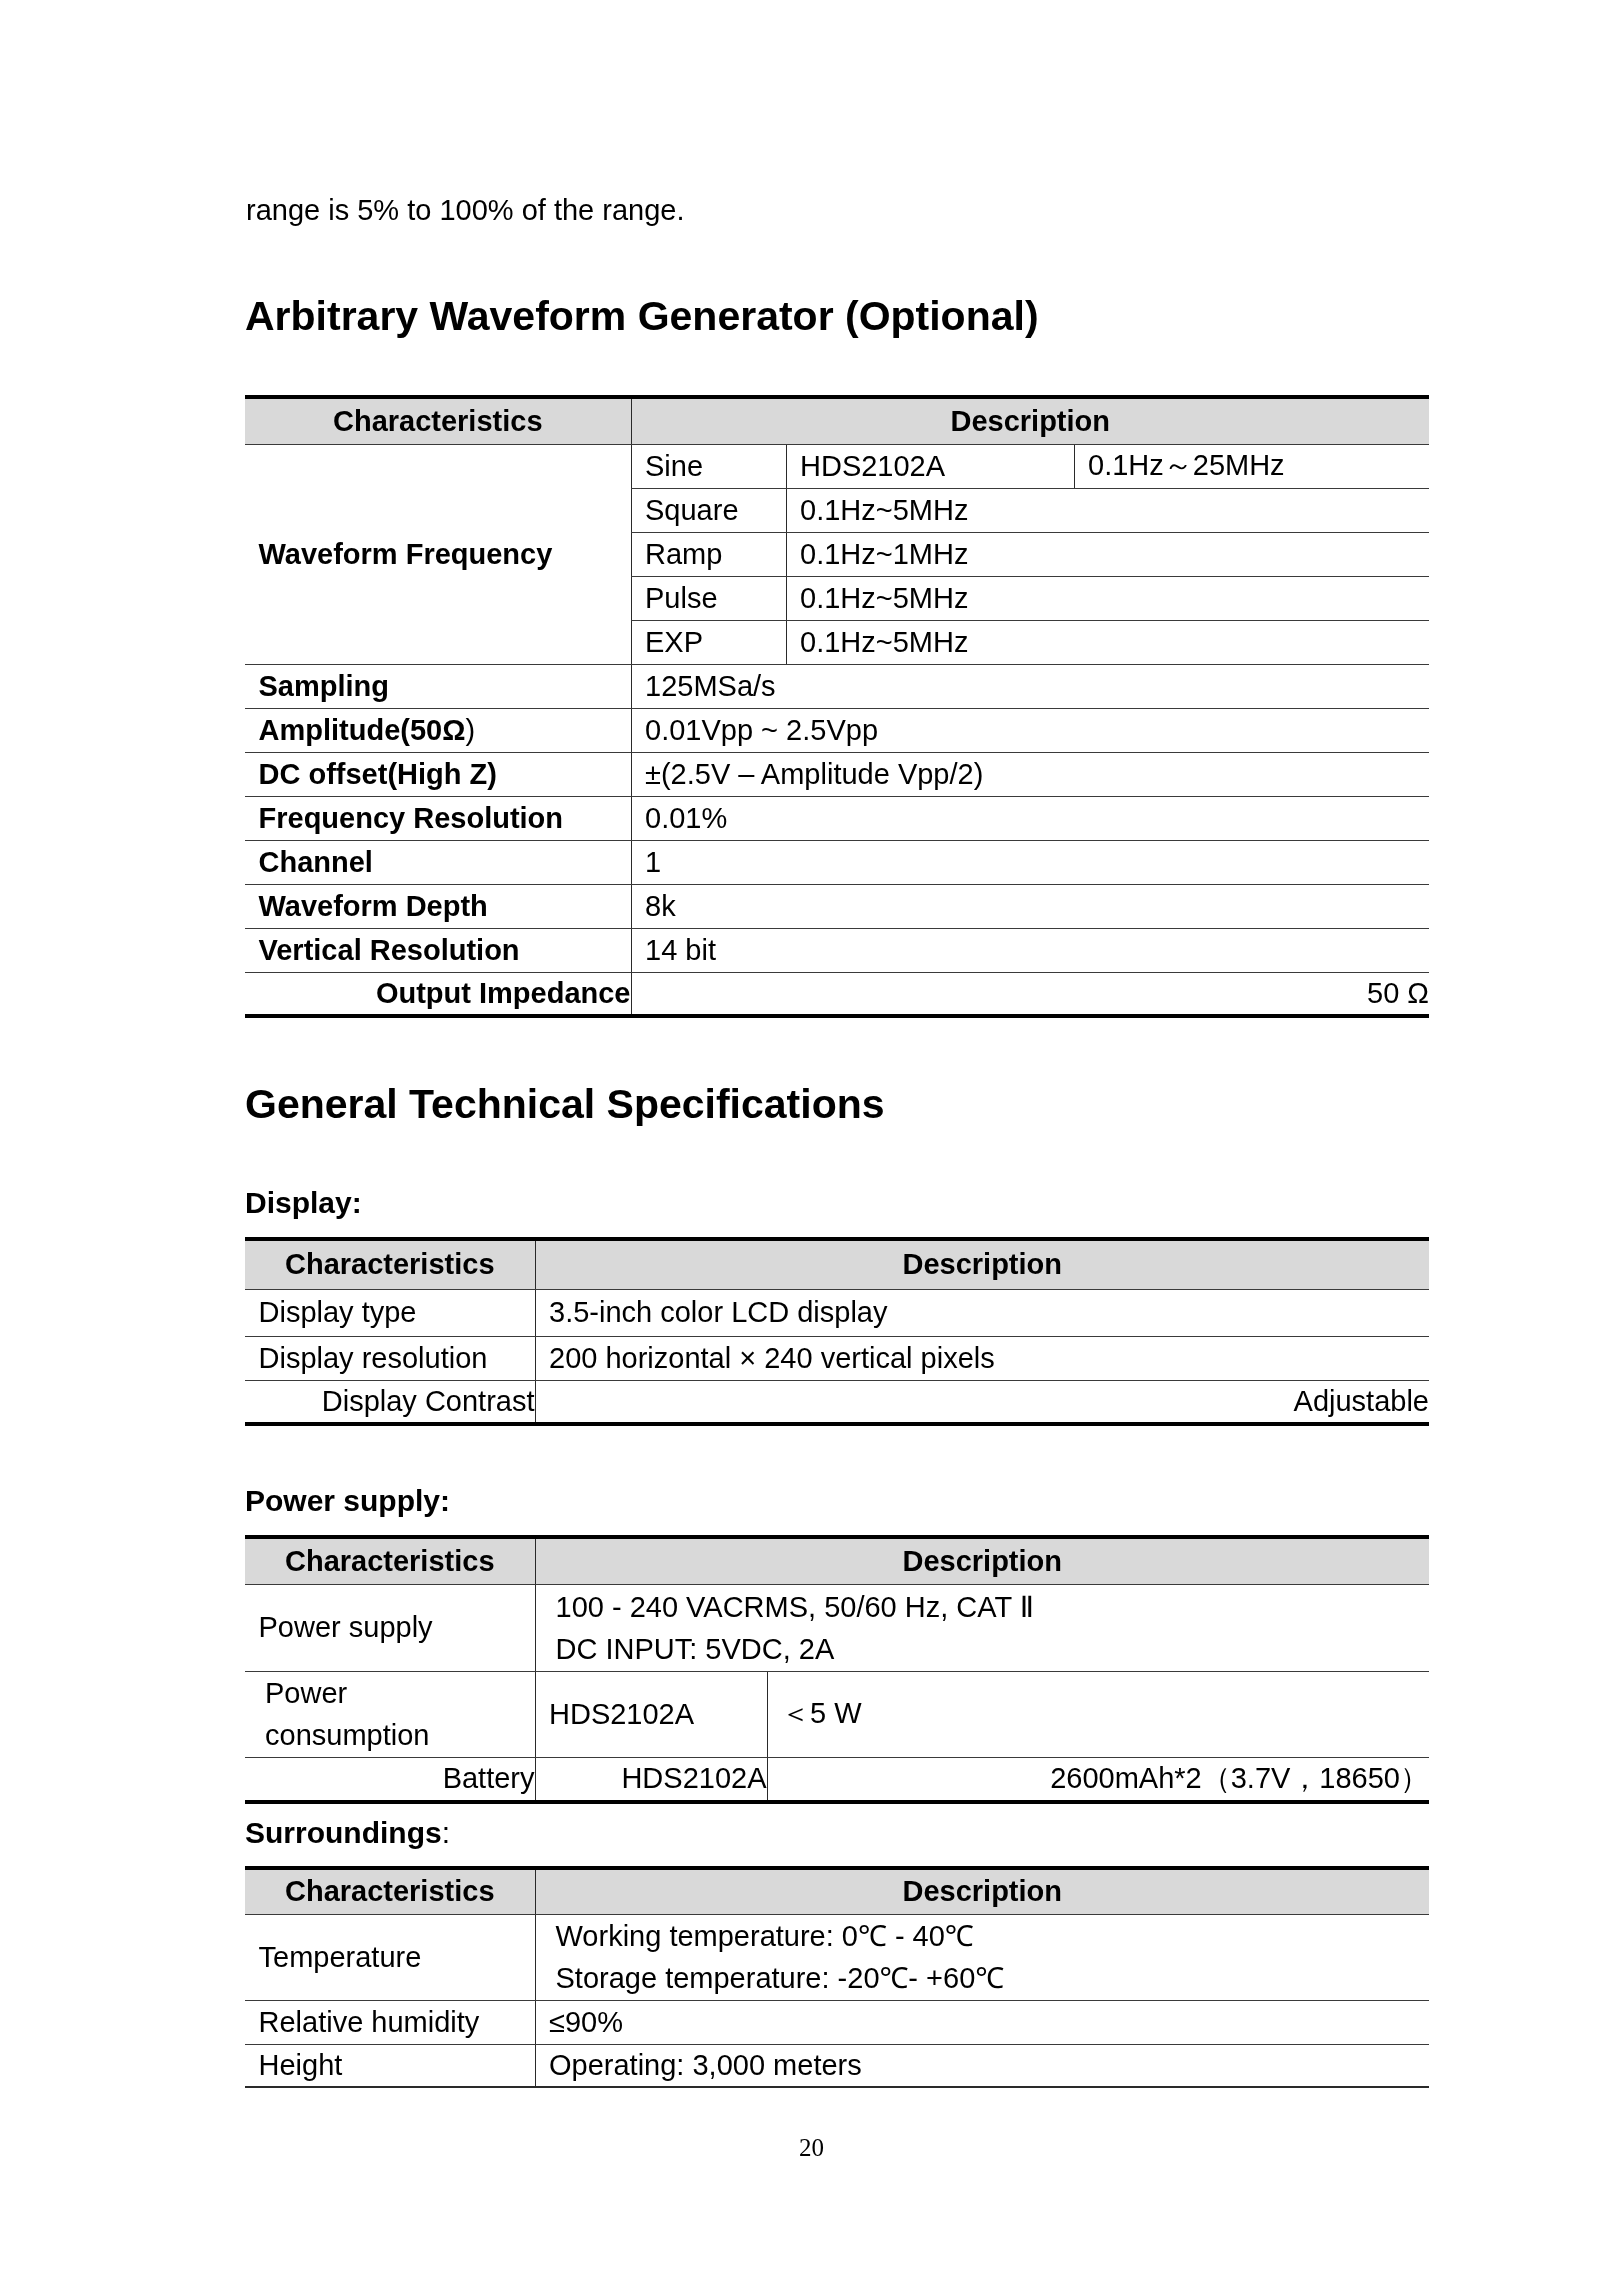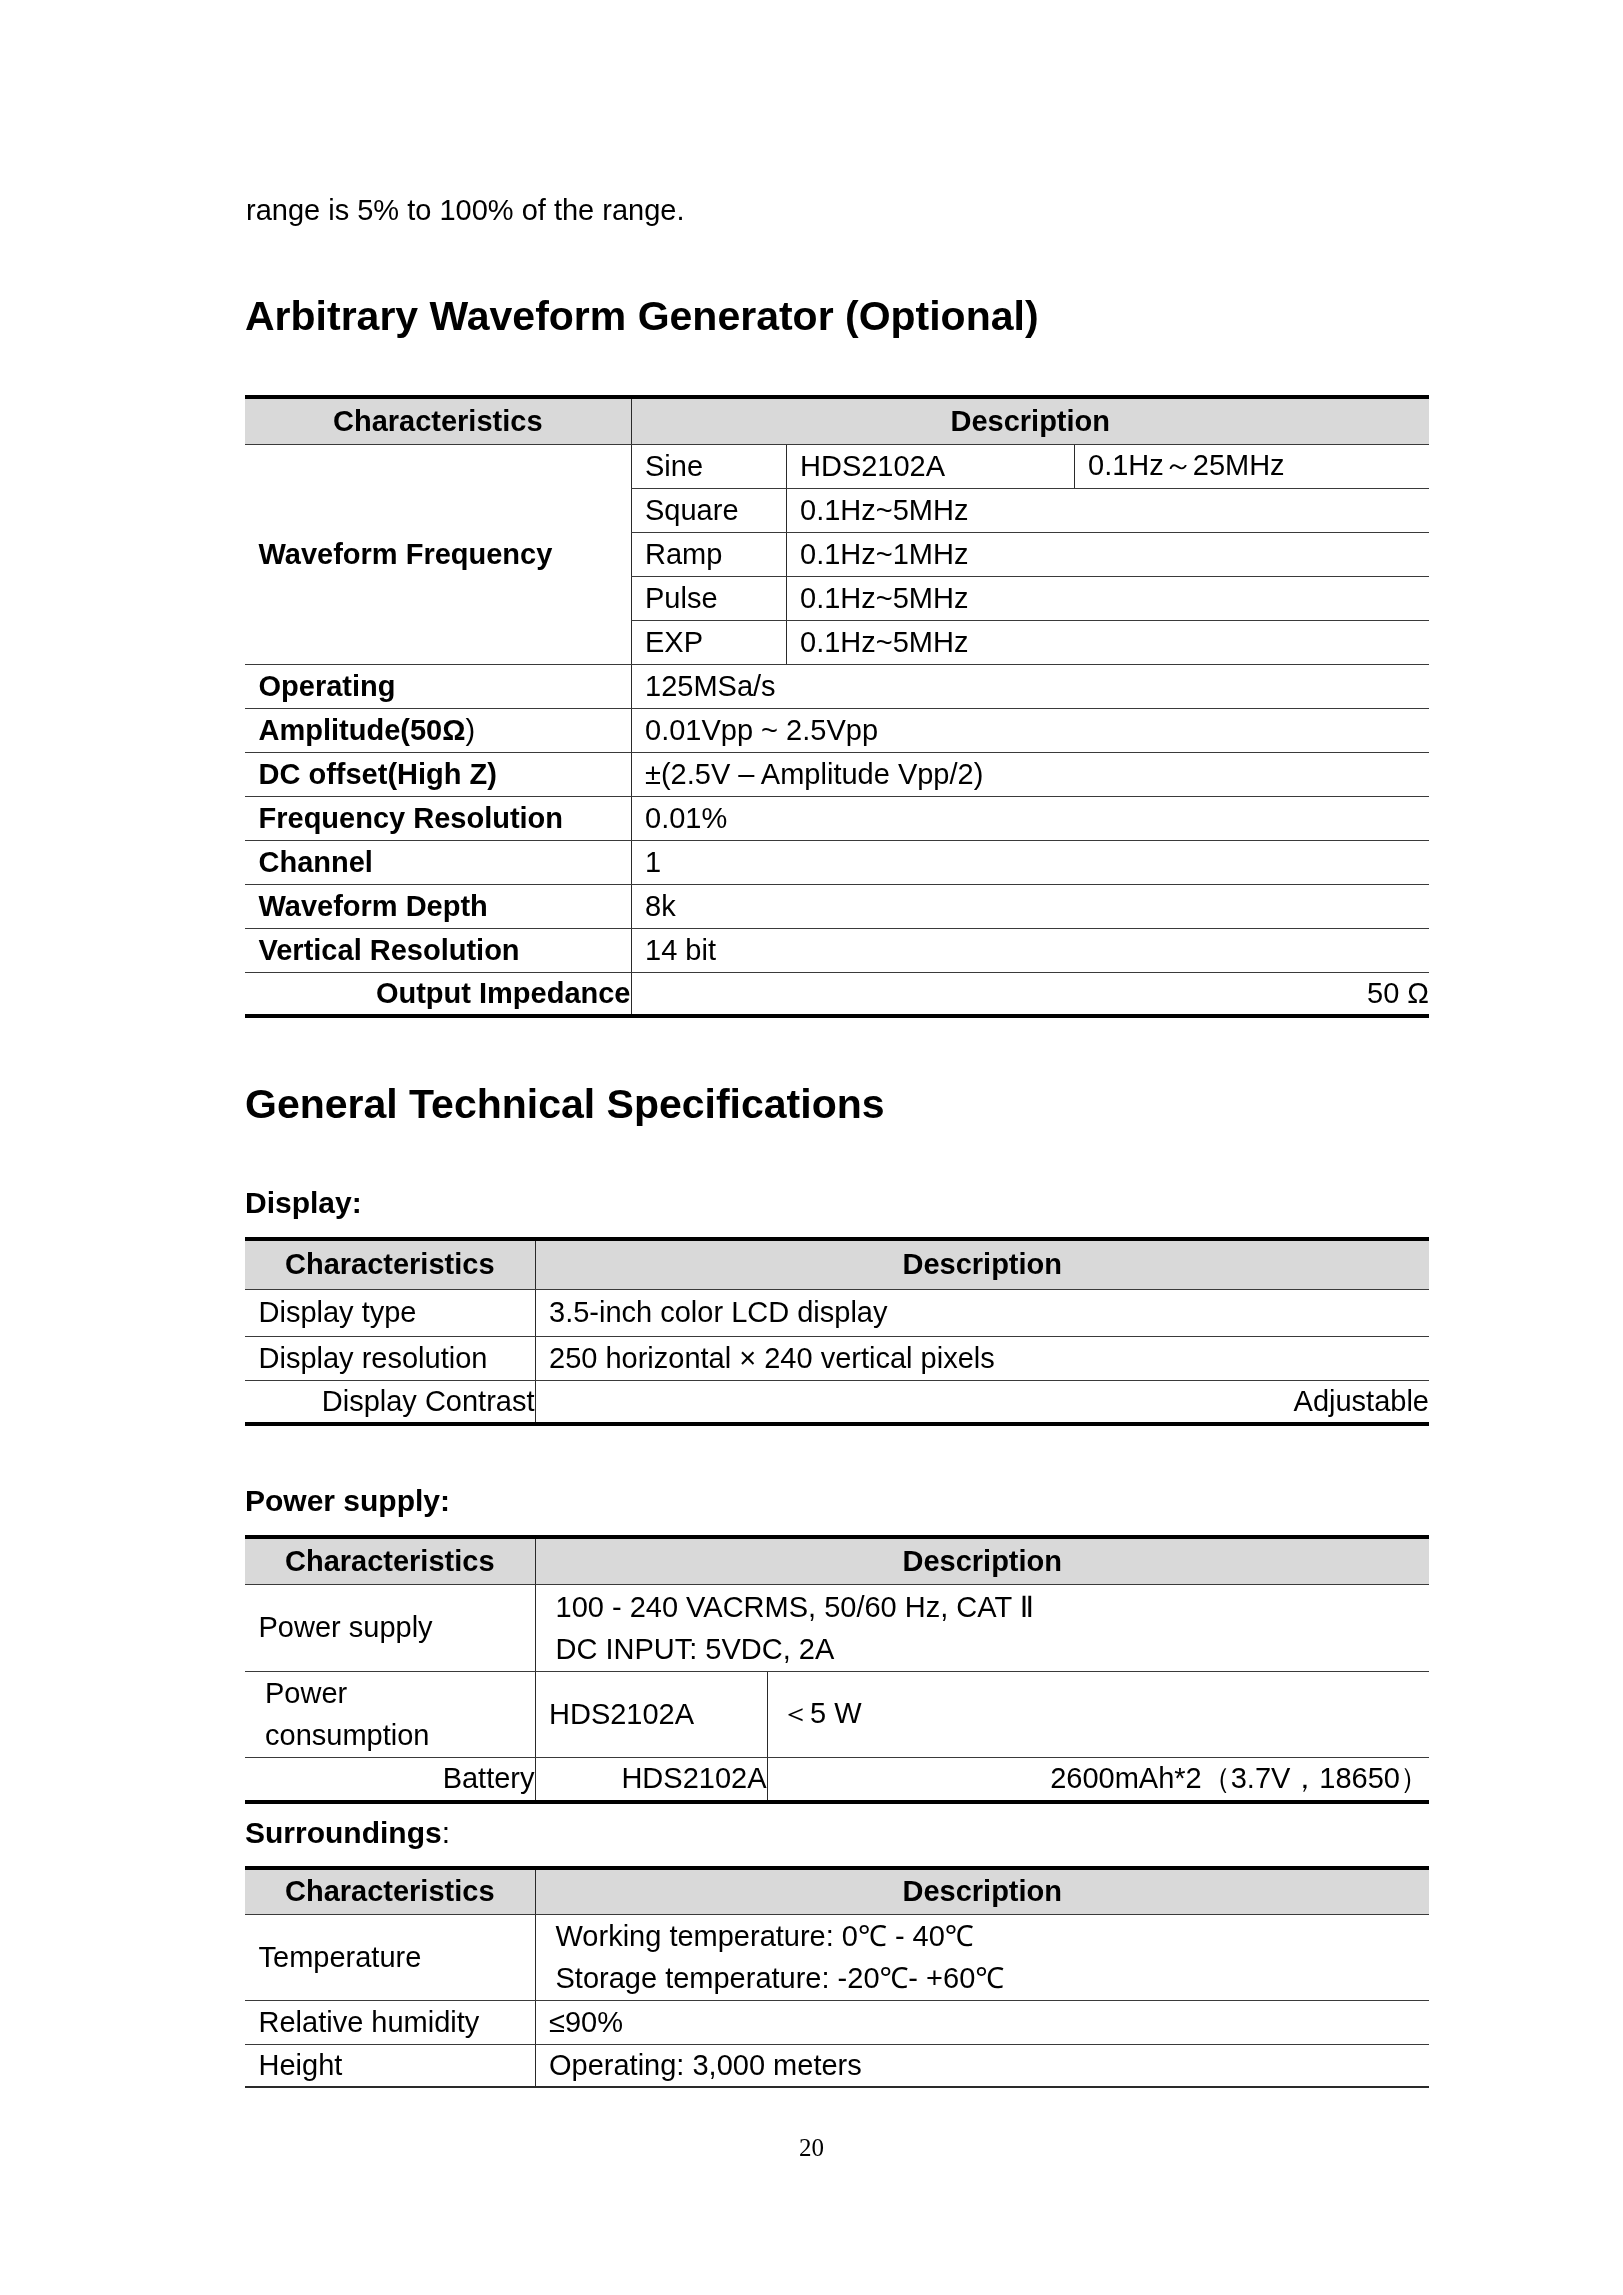--- a/index.html
+++ b/index.html
@@ -60,21 +60,21 @@
   </tr>
   <tr style="height:44px;">
     <td class="vl">Pulse</td>
     <td class="vl" colspan="2">0.1Hz~5MHz</td>
   </tr>
   <tr style="height:44px;">
     <td class="vl">EXP</td>
     <td class="vl" colspan="2">0.1Hz~5MHz</td>
   </tr>
   <tr style="height:44px;">
-    <td class="bold">Operating</td>
+    <td class="bold">Sampling</td>
     <td class="vl" colspan="3">125MSa/s</td>
   </tr>
   <tr style="height:44px;">
     <td class="bold"><span>Amplitude(50Ω</span><span class="reg">)</span></td>
     <td class="vl" colspan="3">0.01Vpp ~ 2.5Vpp</td>
   </tr>
   <tr style="height:44px;">
     <td class="bold">DC offset(High Z)</td>
     <td class="vl" colspan="3">±(2.5V – Amplitude Vpp/2)</td>
   </tr>
@@ -113,21 +113,21 @@
       <tr class="top" style="height:50px;">
     <th>Characteristics</th>
     <th class="vl">Description</th>
   </tr>
   <tr style="height:47px;">
     <td>Display type</td>
     <td class="vl">3.5-inch color LCD display</td>
   </tr>
   <tr style="height:44px;">
     <td>Display resolution</td>
-    <td class="vl">250 horizontal × 240 vertical pixels</td>
+    <td class="vl">200 horizontal × 240 vertical pixels</td>
   </tr>
   <tr class="last" style="height:44px;">
     <td>Display Contrast</td>
     <td class="vl">Adjustable</td>
   </tr>
 </tbody>
   </table>
 
 <div class="abs h3" style="left:245px; top:1486px;">Power supply:</div>
 <table class="spec" style="top:1535px;">

